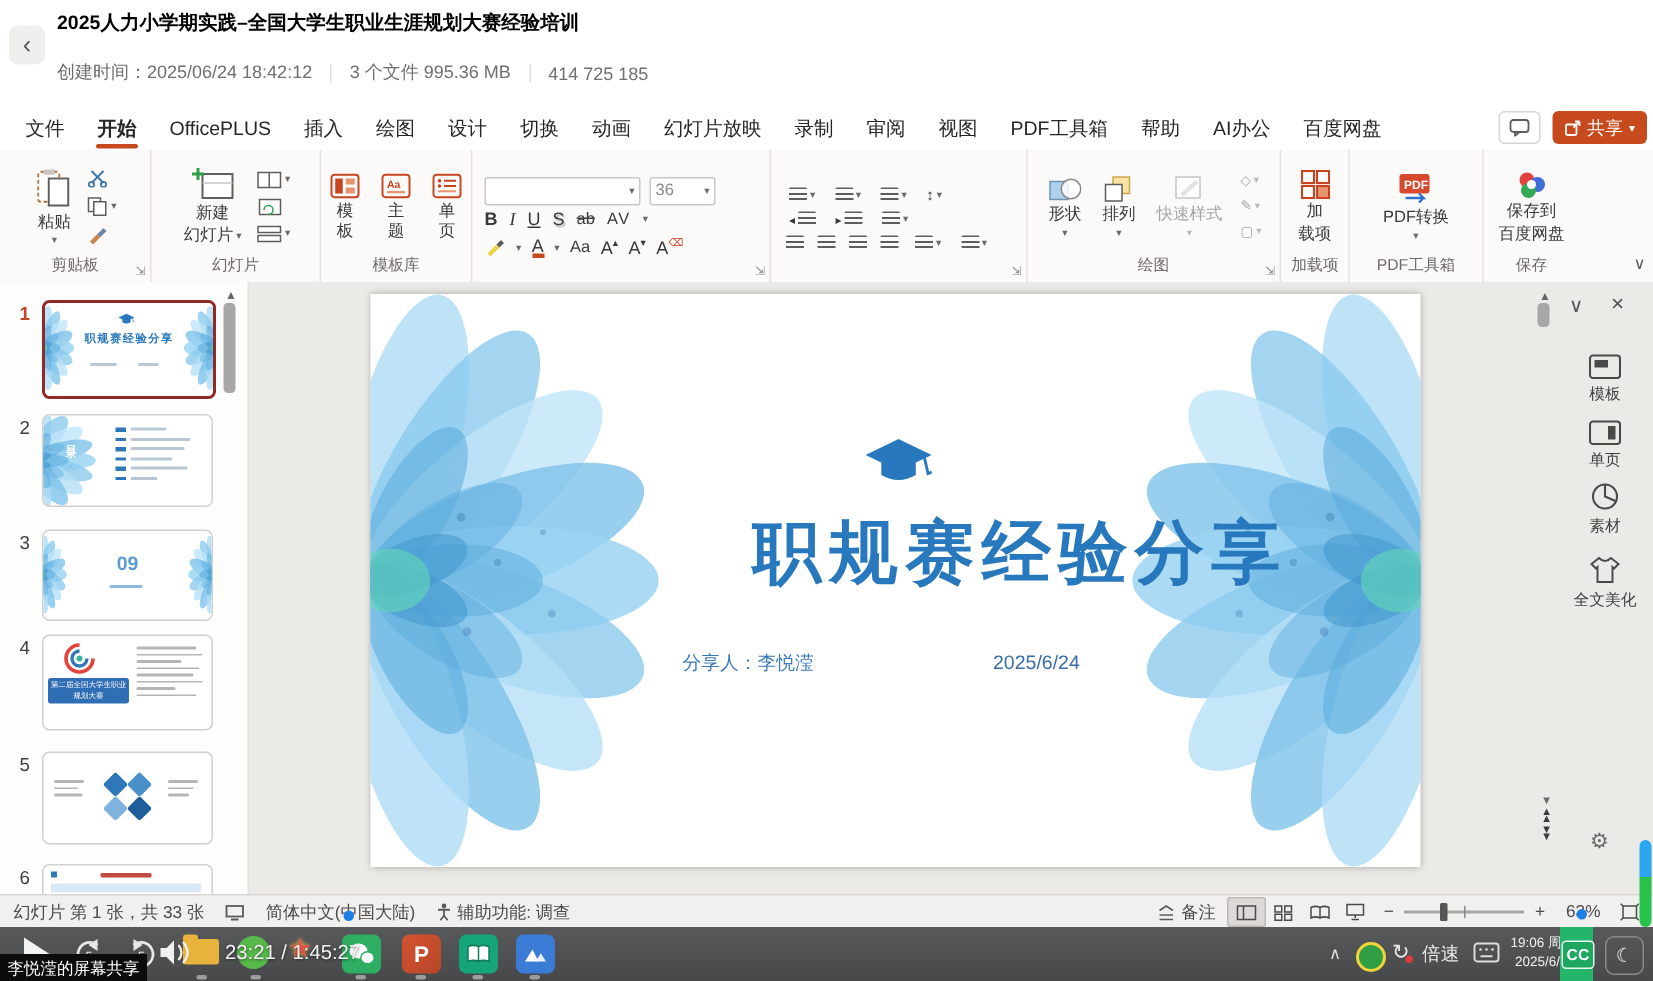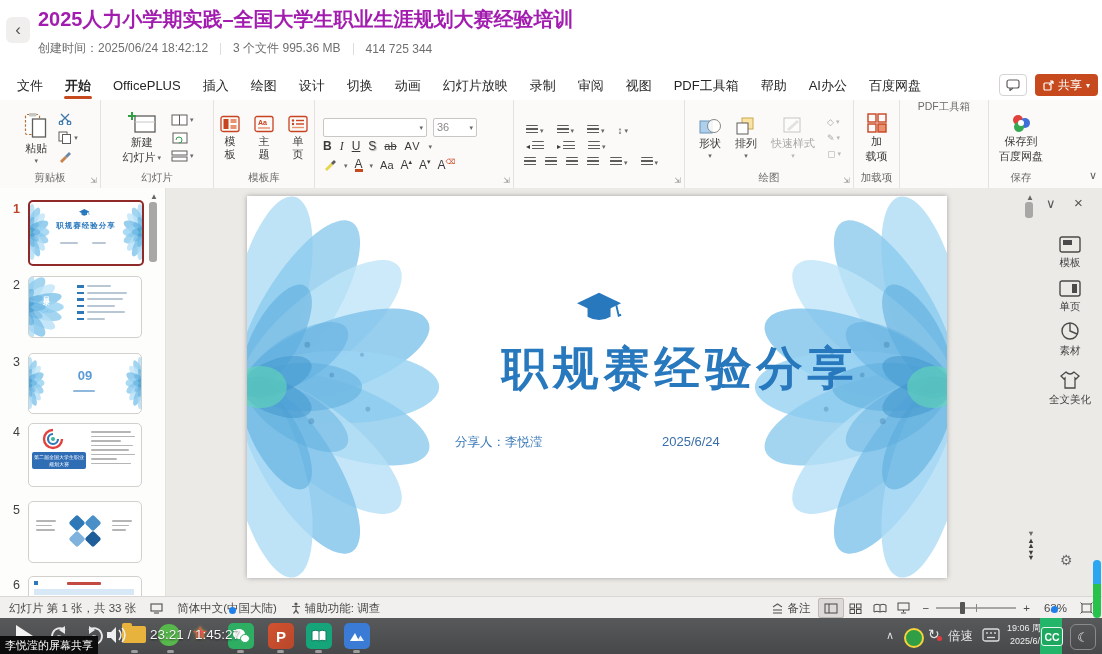--- a/index.html
+++ b/index.html
@@ -4,21 +4,21 @@
 <style>
   html,body{margin:0;padding:0;}
   body{width:1102px;height:654px;font-family:"Liberation Sans","DejaVu Sans",sans-serif;}
   .app{position:relative;width:1102px;height:654px;background:#fff;overflow:hidden;}
   .abs{position:absolute;}
 
   
   .titlebar{position:absolute;left:0;top:0;width:1102px;height:70px;background:#fff;}
   .back{position:absolute;left:6px;top:17px;width:24px;height:26px;border-radius:6px;background:#f0efee;color:#555;
         font-size:17px;text-align:center;line-height:25px;cursor:pointer;}
-  .doc-title{position:absolute;left:38px;top:6px;font-size:20px;font-weight:bold;color:#a21caf;white-space:nowrap;}
+  .doc-title{position:absolute;left:38px;top:6px;font-size:13px;font-weight:bold;color:#000000;white-space:nowrap;}
   .doc-meta{position:absolute;left:38px;top:40px;font-size:12px;color:#6f6f6f;display:flex;gap:12px;align-items:center;white-space:nowrap;}
   .vsep{width:1px;height:12px;background:#ddd;display:inline-block;}
 
   
   .menubar{position:absolute;left:0;top:70px;width:1102px;height:30px;background:#fff;display:flex;align-items:center;
            padding-left:6px;border-bottom:1px solid #eceae8;}
   .tab{font-size:13px;color:#262626;padding:0 11px;line-height:29px;position:relative;cursor:pointer;white-space:nowrap;}
   .tab.active{font-weight:bold;}
   .tab.active::after{content:"";position:absolute;left:10px;right:10px;bottom:1px;height:3px;background:#c64a1e;border-radius:2px;}
   .menu-right{margin-left:auto;display:flex;align-items:center;gap:8px;padding-right:10px;}
@@ -144,21 +144,21 @@
 <div class="app">
 
   <div class="titlebar">
     <div class="back">‹</div>
     <div class="doc-title">2025人力小学期实践–全国大学生职业生涯规划大赛经验培训</div>
     <div class="doc-meta">
       <span>创建时间：2025/06/24 18:42:12</span>
       <span class="vsep"></span>
       <span>3 个文件 995.36 MB</span>
       <span class="vsep"></span>
-      <span>414 725 344</span>
+      <span>414 725 185</span>
     </div>
   </div>
 
   <div class="menubar">
     <span class="tab">文件</span>
     <span class="tab active">开始</span>
     <span class="tab">OfficePLUS</span>
     <span class="tab">插入</span>
     <span class="tab">绘图</span>
     <span class="tab">设计</span>
@@ -451,20 +451,31 @@
             <rect x="11" y="11" width="8" height="8" fill="#e8936f" stroke="#c8431f" stroke-width="1.4"></rect>
           </svg>
           <span>加</span>
           <span>载项</span>
         </div>
       </div>
       <div class="rg-label">加载项</div>
     </div>
 
     <div class="rgroup" style="width:88px">
+      <div class="rg-body">
+        <div class="rbig">
+          <svg width="26" height="22" viewBox="0 0 26 22">
+            <rect x="2" y="1" width="20" height="13" rx="2" fill="#d6492f"></rect>
+            <text x="5" y="11" font-size="8" fill="#fff" font-weight="bold">PDF</text>
+            <path d="M6,17 h12 l-3,-3 m3,3 l-3,3" stroke="#2f6fd0" stroke-width="1.6" fill="none"></path>
+          </svg>
+          <span>PDF转换</span>
+          <span class="caret">▾</span>
+        </div>
+      </div>
       <div class="rg-label">PDF工具箱</div>
     </div>
 
     <div class="rgroup" style="width:64px;border-right:none">
       <div class="rg-body">
         <div class="rbig">
           <svg width="24" height="20" viewBox="0 0 24 20">
             <circle cx="9" cy="7" r="5" fill="#e1413c"></circle>
             <circle cx="16" cy="10" r="5" fill="#3f6fd8"></circle>
             <circle cx="10" cy="14" r="5" fill="#35a854"></circle>

